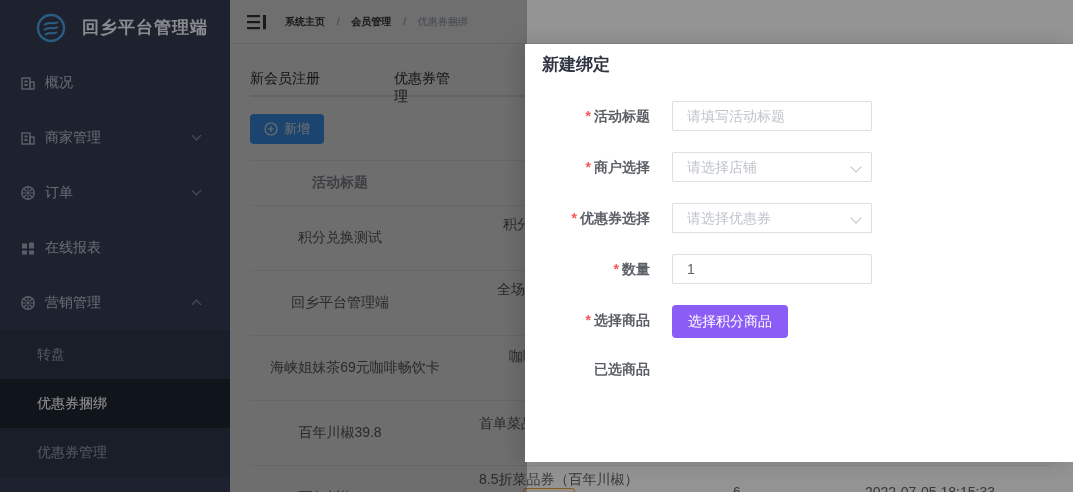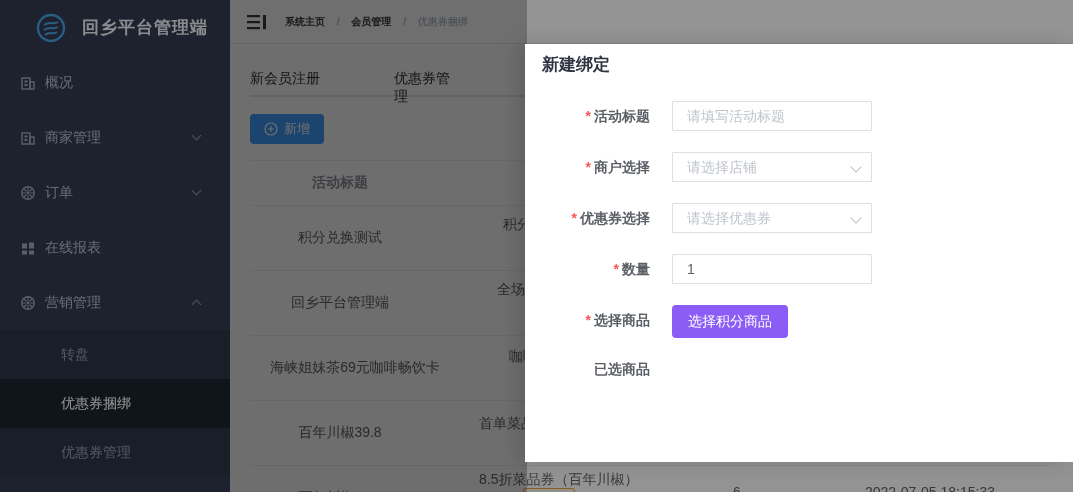--- a/index.html
+++ b/index.html
@@ -11,21 +11,21 @@
   .sidebar { position:absolute; left:0; top:0; width:230px; height:492px; background:#323c50; z-index:10; }
   .logo-row { display:flex; align-items:center; height:55px; padding-left:36px; }
   .logo-badge { width:30px; height:30px; flex:0 0 30px; }
   .logo-title { margin-left:16px; color:#eef1f6; font-size:17px; font-weight:700; letter-spacing:1px; }
   .nav-item { position:relative; display:flex; align-items:center; height:55px; padding-left:20px; color:#b3bdcc; font-size:14px; cursor:pointer; }
   .nav-item .nav-ico { width:16px; height:16px; margin-right:9px; opacity:.85; }
   .chev { width:7px; height:7px; border-right:1.5px solid #8a94a6; border-bottom:1.5px solid #8a94a6; position:absolute; right:30px; }
   .chev.down { transform:rotate(45deg); top:22px; }
   .chev.up { transform:rotate(-135deg); top:26px; }
   .submenu { background:#2b3447; }
-  .sub-item { display:flex; align-items:center; height:49px; padding-left:61px; color:#919cae; font-size:14px; cursor:pointer; }
+  .sub-item { display:flex; align-items:center; height:49px; padding-left:37px; color:#919cae; font-size:14px; cursor:pointer; }
   .sub-item.active { background:#1d2430; color:#ffffff; }
 
   
   .topbar { position:absolute; left:230px; top:0; width:843px; height:44px; background:#fff; border-bottom:1px solid #e6e9ef; z-index:5; display:flex; align-items:center; }
   .hamburger { margin-left:17px; width:20px; height:16px; cursor:pointer; }
   .breadcrumb { margin-left:18px; font-size:10px; }
   .crumb-link { color:#3a3d42; font-weight:700; cursor:pointer; }
   .crumb-sep { color:#9aa0aa; margin:0 9px; font-weight:400; }
   .crumb-current { color:#9aa5b8; }
 

